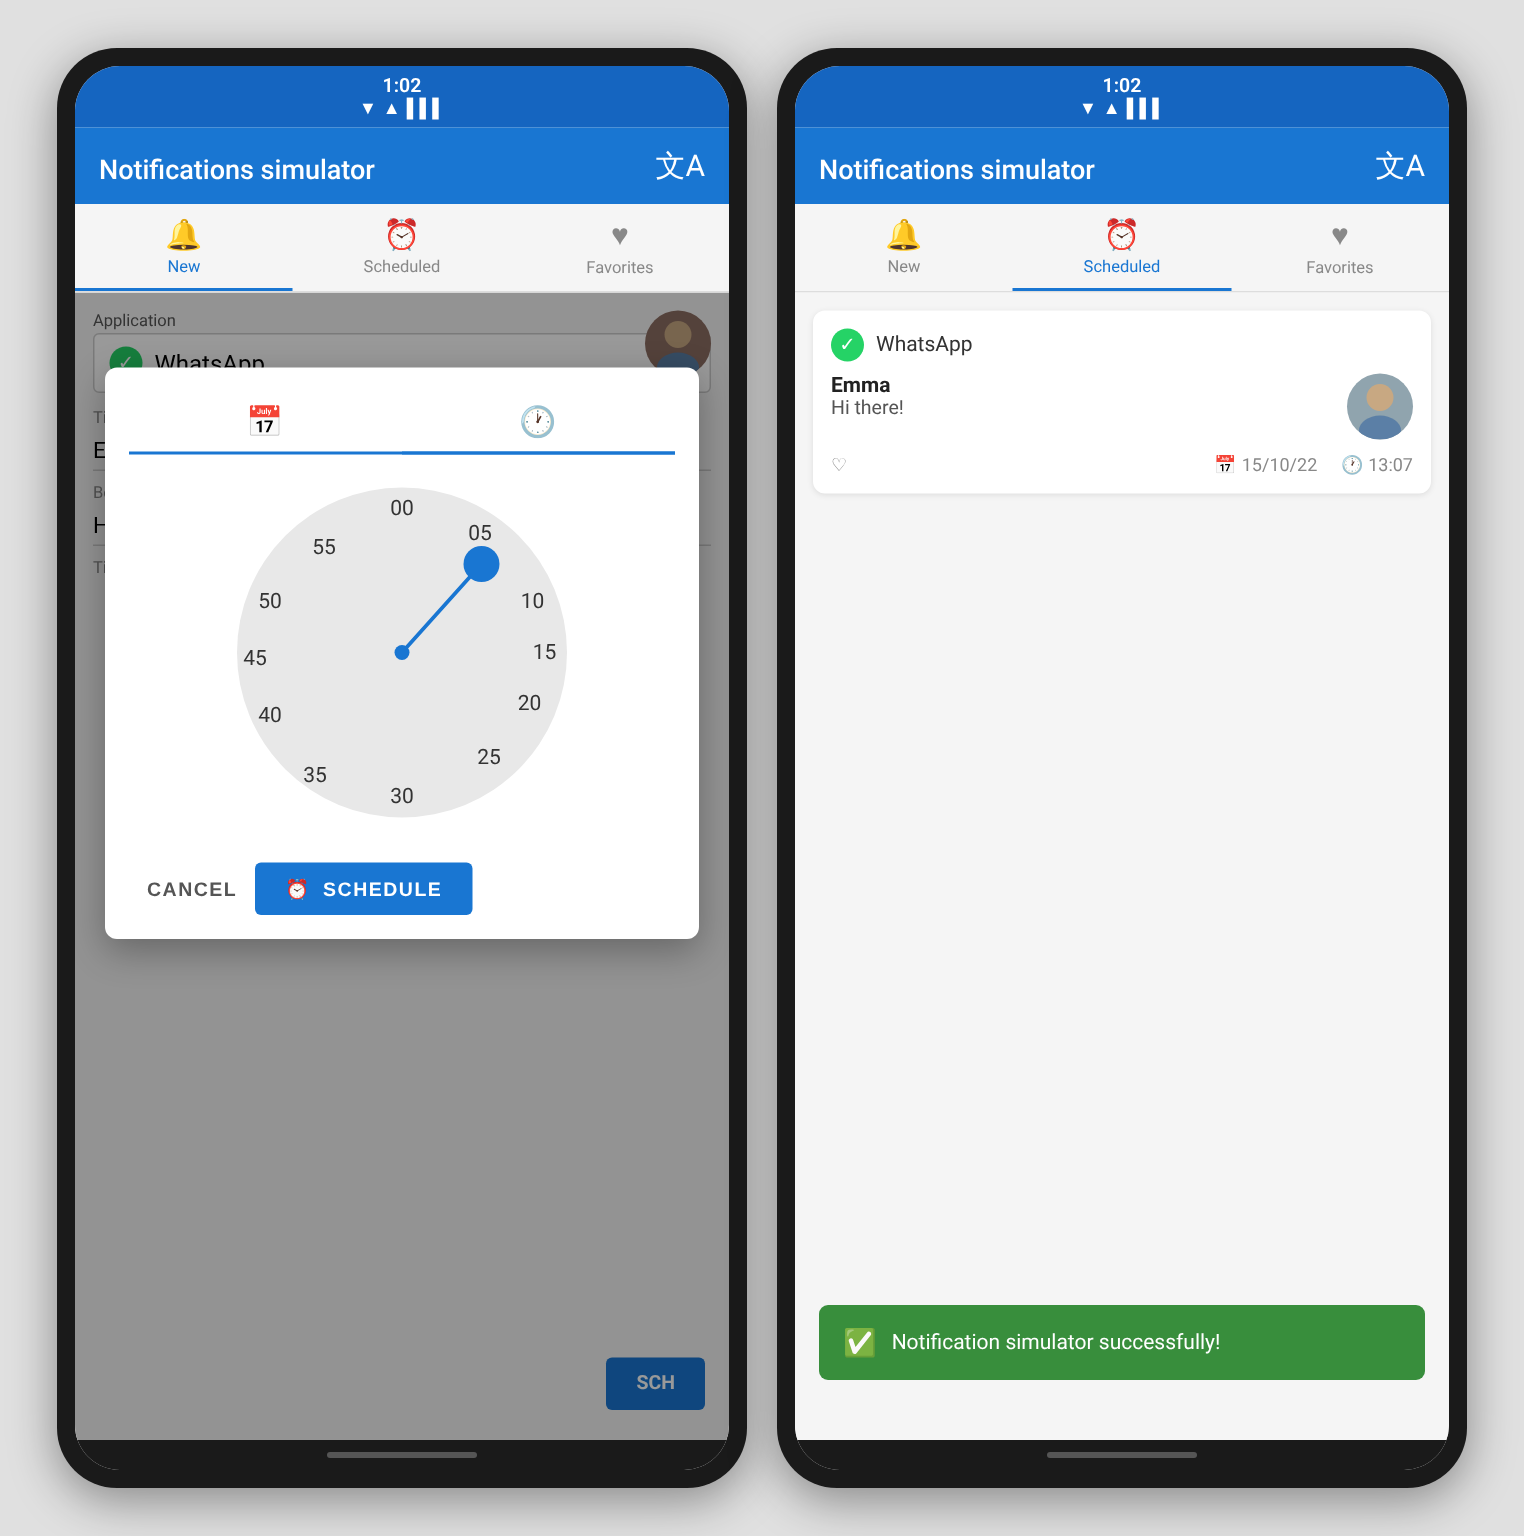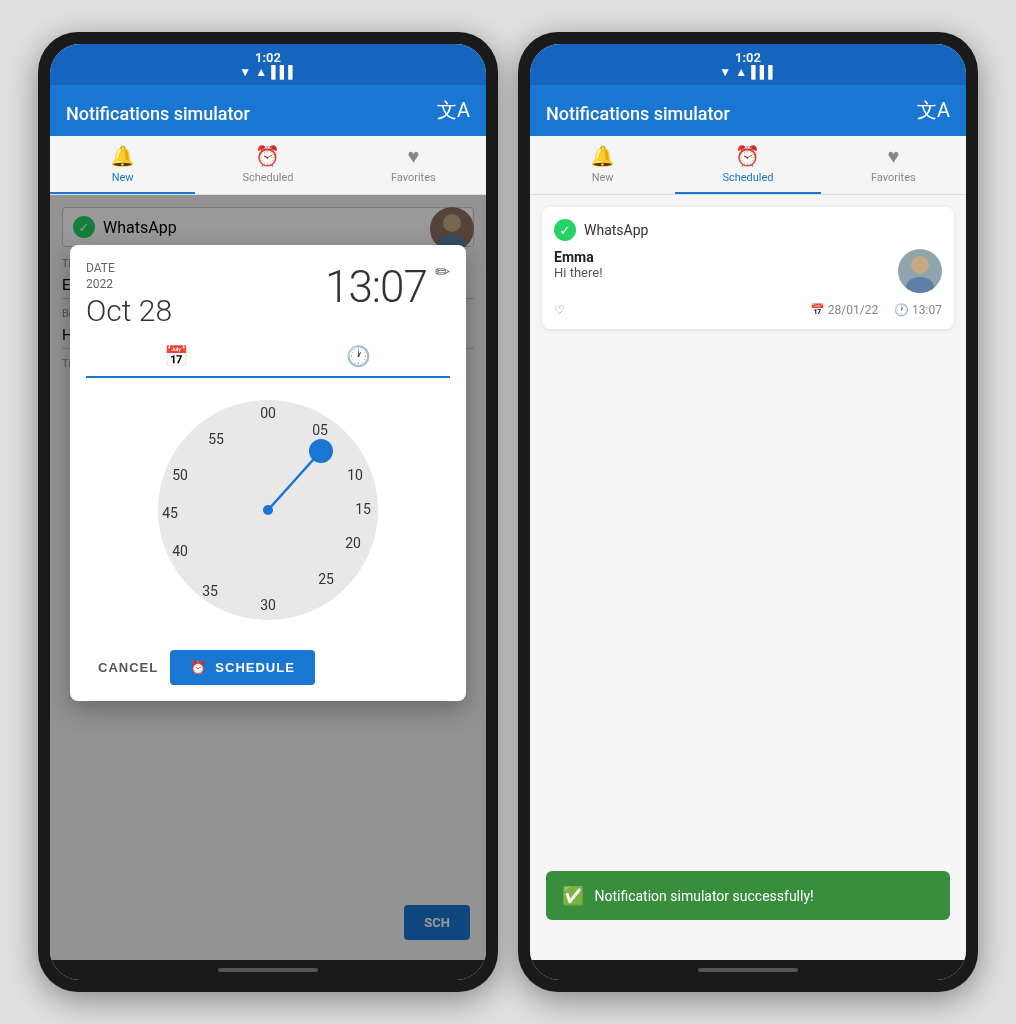--- a/index.html
+++ b/index.html
@@ -391,20 +391,21 @@
       </div>
       <div class="tab-item">
         <span class="tab-icon">♥</span>
         <span>Favorites</span>
       </div>
     </div>
 
     <div class="content">
 
       <div class="form-area">
+        <div class="field-label">Application</div>
         <div class="app-selector">
           <div style="display:flex;align-items:center;gap:8px;">
             <div class="whatsapp-icon">✓</div>
             <span>WhatsApp</span>
           </div>
           <span class="dropdown-arrow">▼</span>
         </div>
         <div class="avatar-circle">
           <svg viewBox="0 0 44 44" class="person-avatar">
             <circle cx="22" cy="16" r="9" fill="#c8a882"></circle>
@@ -418,31 +419,20 @@
         <div style="margin-top:8px;">
           <div style="font-size:11px;color:#888;margin-bottom:2px;">Ti</div>
         </div>
       </div>
 
       <div style="position:absolute;bottom:20px;right:16px;background:#1976D2;color:white;padding:10px 20px;border-radius:4px;font-size:13px;font-weight:700;">SCH</div>
 
       <div class="dim-overlay"></div>
 
       <div class="dialog">
-        <div class="dialog-date-section">
-          <div>
-            <div class="dialog-year">DATE</div>
-            <div class="dialog-year">2022</div>
-            <div class="dialog-date-text">Oct 28</div>
-          </div>
-          <div style="display:flex;align-items:flex-start;gap:8px;">
-            <div class="dialog-time-text">13:07</div>
-            <span class="dialog-edit-icon">✏</span>
-          </div>
-        </div>
 
         <div class="dialog-tabs">
           <div class="dialog-tab">
             <span>📅</span>
           </div>
           <div class="dialog-tab active">
             <span>🕐</span>
           </div>
         </div>
 
@@ -551,21 +541,21 @@
             <svg viewBox="0 0 44 44" width="44" height="44">
               <circle cx="22" cy="16" r="9" fill="#c8a882"></circle>
               <ellipse cx="22" cy="38" rx="14" ry="10" fill="#5b7fa6"></ellipse>
             </svg>
           </div>
         </div>
         <div class="notif-footer">
           <span>♡</span>
           <div style="display:flex;gap:16px;align-items:center;">
             <span>
-              📅 <span>28/01/22</span>
+              📅 <span>15/10/22</span>
             </span>
             <span>
               🕐 <span>13:07</span>
             </span>
           </div>
         </div>
       </div>
 
       <div class="toast">
         <span class="toast-icon">✅</span>

